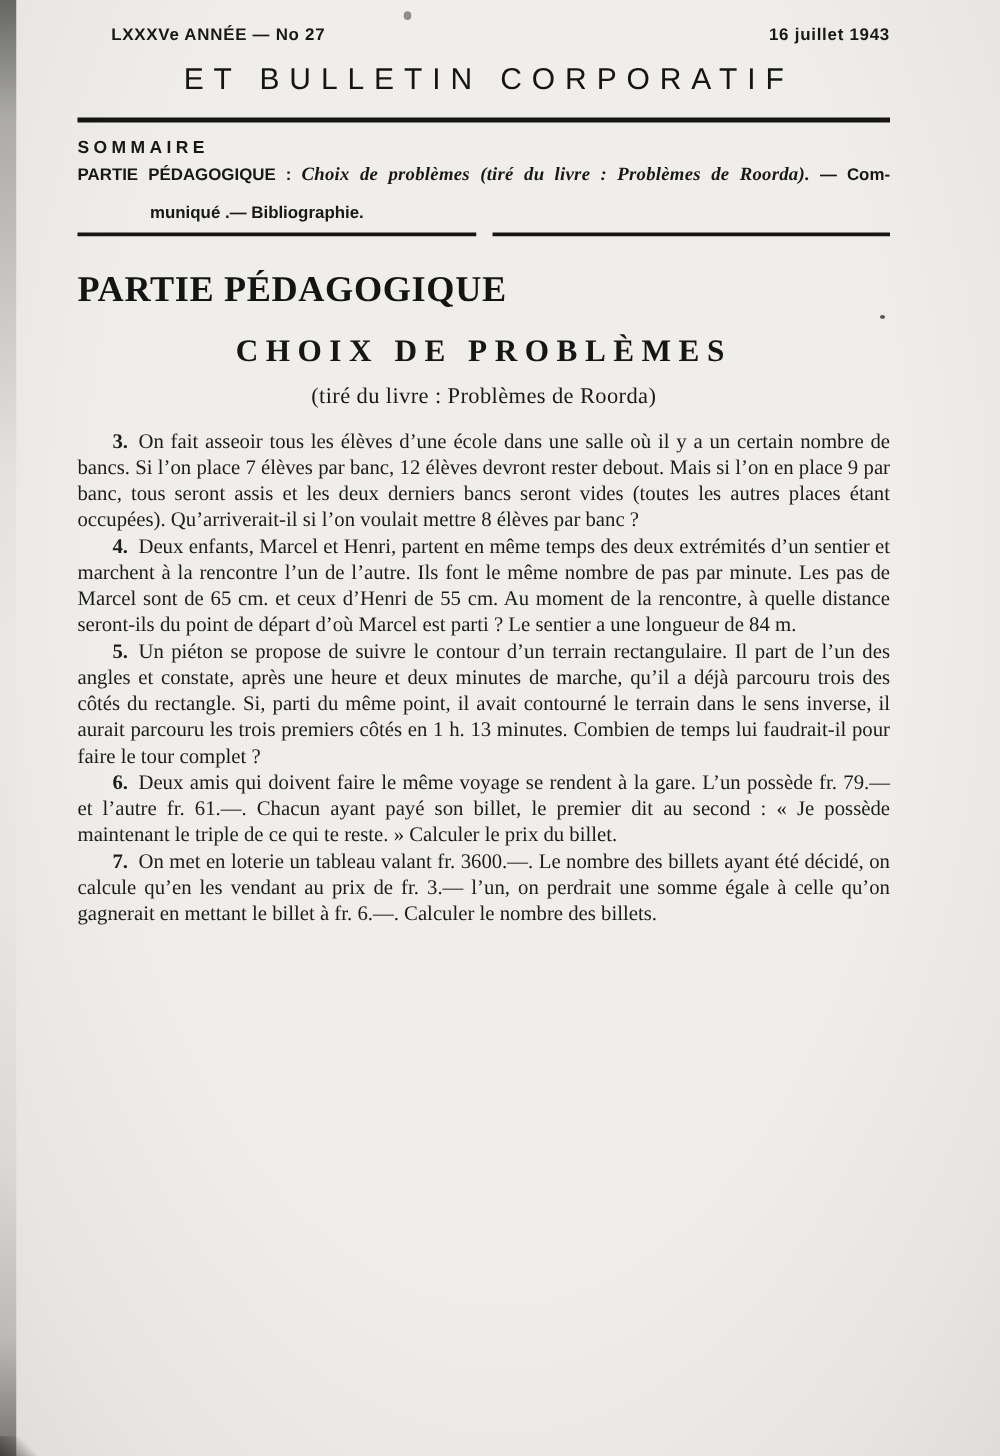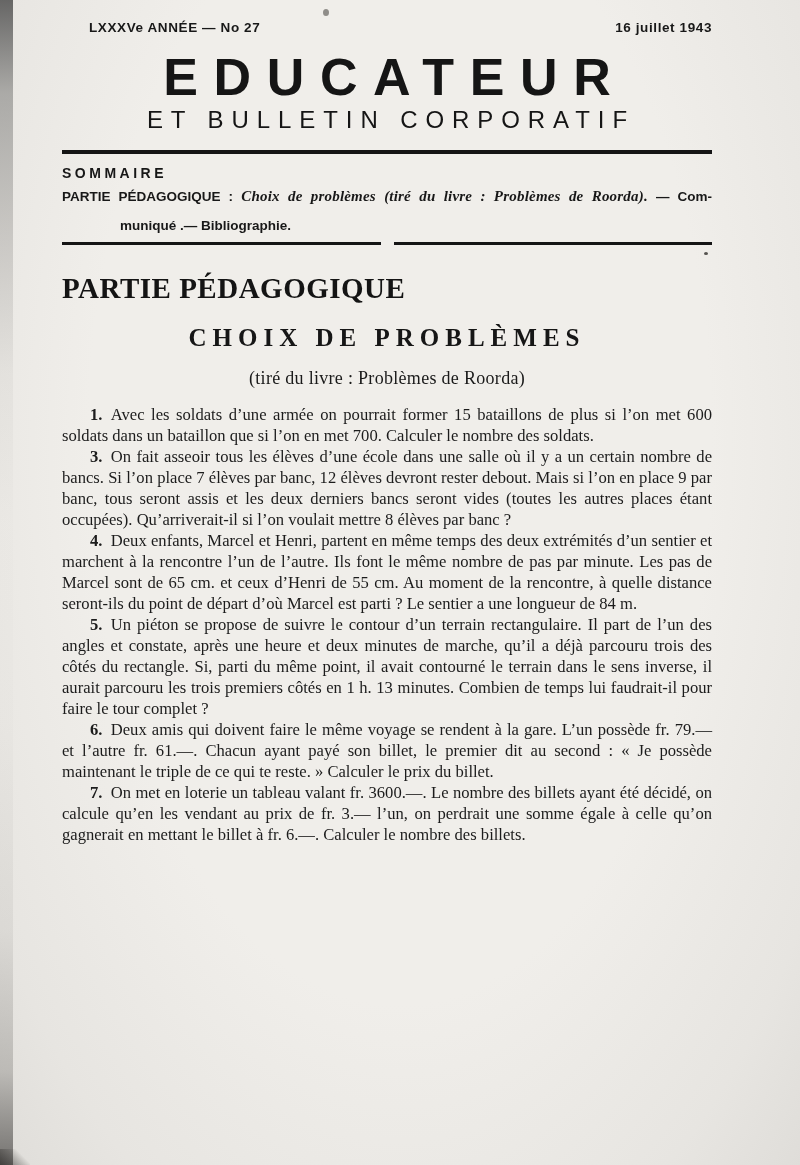--- a/index.html
+++ b/index.html
@@ -69,21 +69,21 @@
     margin-top:27px;
     font-family:"Liberation Serif", serif;font-weight:bold;
     font-size:29px;letter-spacing:.5px;color:#141414;
   }
   .article-title{
     margin-top:19px;text-align:center;
     font-family:"Liberation Serif", serif;font-weight:bold;
     font-size:25px;letter-spacing:6px;color:#161616;
   }
   .article-subtitle{
-    margin-top:16px;text-align:center;
+    margin-top:10px;text-align:center;
     font-size:18px;letter-spacing:.3px;color:#1a1a1a;
   }
   .subheading{
     margin-top:25px;text-align:center;
     font-weight:bold;font-size:17px;word-spacing:5px;color:#161616;
   }
   .problems{margin-top:15px;font-size:16.6px;line-height:21px;text-align:justify;color:#1c1c1c;}
   .problems p{margin:0;text-indent:28px;}
   .pnum{font-weight:bold;}
   .pnum::after{content:"\2002";}
@@ -98,21 +98,20 @@
   <div class="speck speck-b"></div>
 
   <div class="content">
 
     <div class="header-row">
       <span>LXXXVe ANNÉE — No 27</span>
       <span>16 juillet 1943</span>
     </div>
 
     <div class="masthead">
-      <div class="masthead-title">EDUCATEUR</div>
       <div class="masthead-subtitle">ET BULLETIN CORPORATIF</div>
     </div>
 
     <div class="rule1"></div>
 
     <div class="sommaire-label">SOMMAIRE</div>
 
     <div class="sommaire-body">
       <div class="sommaire-line1"><span>PARTIE PÉDAGOGIQUE :</span> <span class="ital">Choix de problèmes (tiré du livre : Problèmes de Roorda).</span> <span>— Com-</span></div>
       <div class="sommaire-line2">muniqué .— Bibliographie.</div>
@@ -122,21 +121,20 @@
       <div class="seg"></div>
       <div class="seg"></div>
     </div>
 
     <div class="section-heading">PARTIE PÉDAGOGIQUE</div>
 
     <div class="article-title">CHOIX DE PROBLÈMES</div>
     <div class="article-subtitle">(tiré du livre : Problèmes de Roorda)</div>
 
     <div class="problems">
-      <p><span class="pnum">1.</span><span>Avec les soldats d’une armée on pourrait former 15 bataillons de plus si l’on met 600 soldats dans un bataillon que si l’on en met 700. Calculer le nombre des soldats.</span></p>
       <p><span class="pnum">3.</span><span>On fait asseoir tous les élèves d’une école dans une salle où il y a un certain nombre de bancs. Si l’on place 7 élèves par banc, 12 élèves devront rester debout. Mais si l’on en place 9 par banc, tous seront assis et les deux derniers bancs seront vides (toutes les autres places étant occupées). Qu’arriverait-il si l’on voulait mettre 8 élèves par banc ?</span></p>
       <p><span class="pnum">4.</span><span>Deux enfants, Marcel et Henri, partent en même temps des deux extrémités d’un sentier et marchent à la rencontre l’un de l’autre. Ils font le même nombre de pas par minute. Les pas de Marcel sont de 65 cm. et ceux d’Henri de 55 cm. Au moment de la rencontre, à quelle distance seront-ils du point de départ d’où Marcel est parti ? Le sentier a une longueur de 84 m.</span></p>
       <p><span class="pnum">5.</span><span>Un piéton se propose de suivre le contour d’un terrain rectangulaire. Il part de l’un des angles et constate, après une heure et deux minutes de marche, qu’il a déjà parcouru trois des côtés du rectangle. Si, parti du même point, il avait contourné le terrain dans le sens inverse, il aurait parcouru les trois premiers côtés en 1 h. 13 minutes. Combien de temps lui faudrait-il pour faire le tour complet ?</span></p>
       <p><span class="pnum">6.</span><span>Deux amis qui doivent faire le même voyage se rendent à la gare. L’un possède fr. 79.— et l’autre fr. 61.—. Chacun ayant payé son billet, le premier dit au second : « Je possède maintenant le triple de ce qui te reste. » Calculer le prix du billet.</span></p>
       <p><span class="pnum">7.</span><span>On met en loterie un tableau valant fr. 3600.—. Le nombre des billets ayant été décidé, on calcule qu’en les vendant au prix de fr. 3.— l’un, on perdrait une somme égale à celle qu’on gagnerait en mettant le billet à fr. 6.—. Calculer le nombre des billets.</span></p>
     </div>
 
   </div>
 </div>
 

